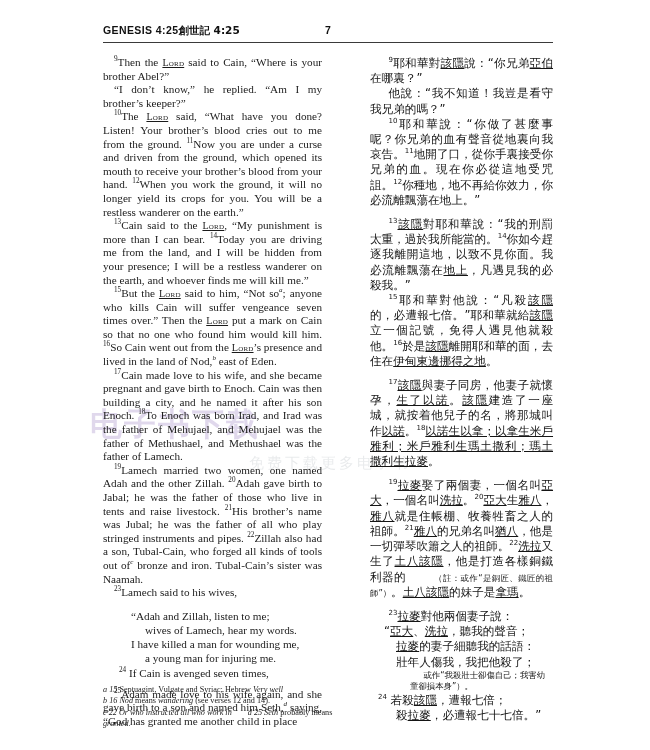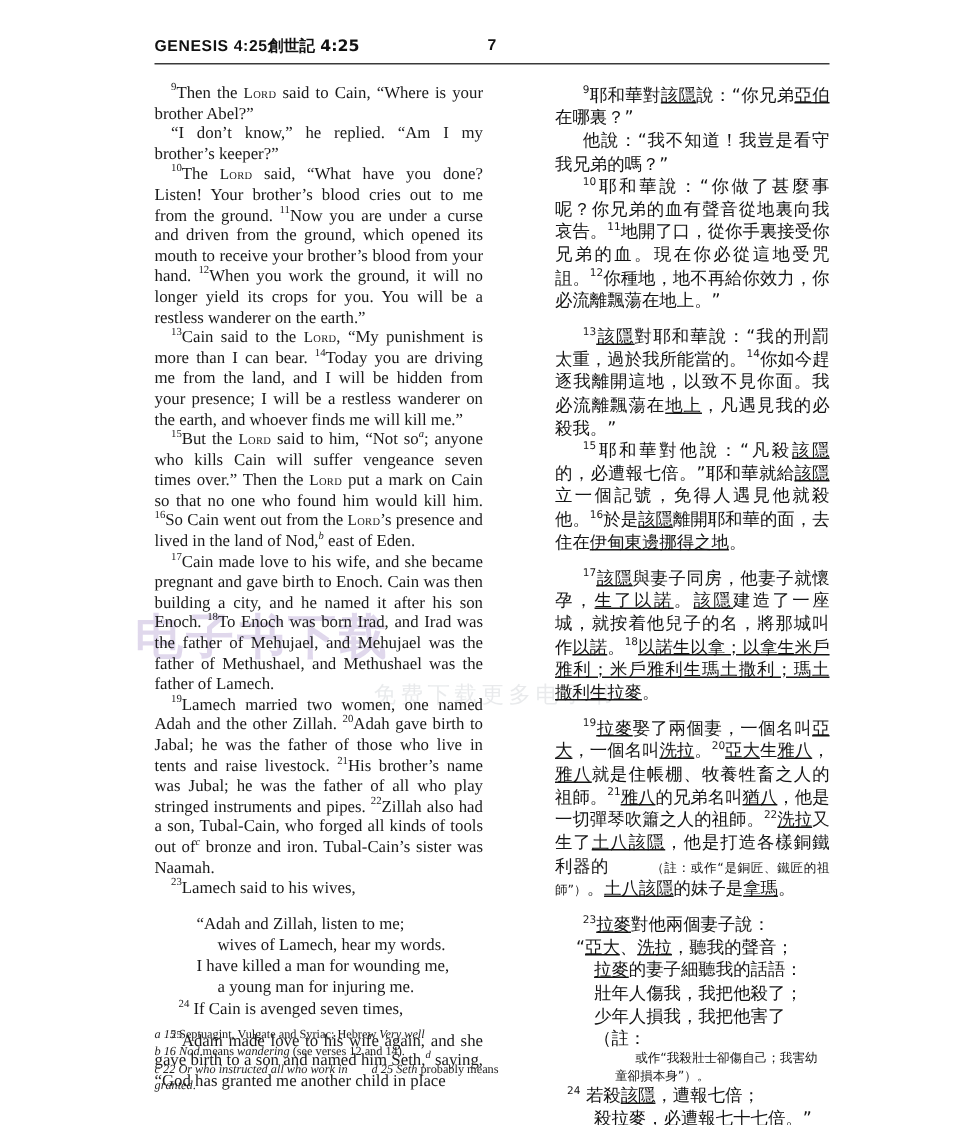--- a/index.html
+++ b/index.html
@@ -106,20 +106,21 @@
     font-size: 7px;
     vertical-align: super;
     line-height: 0;
     font-style: italic;
   }
 
   .smallcap {
     font-variant: small-caps;
     font-size: 10.2px;
     letter-spacing: 0.2px;
+    text-decoration: underline;
   }
 
   
   .poetry-en {
     margin-top: 9px;
     margin-bottom: 8px;
   }
   .poetry-en .ln {
     text-indent: 0;
     padding-left: 28px;
@@ -261,21 +262,20 @@
     <p class="gap"><sup class="vn">17</sup><u class="nm">該隱</u>與妻子同房，他妻子就懷孕，<u class="nm">生了以諾</u>。<u class="nm">該隱</u>建造了一座城，就按着他兒子的名，將那城叫作<u class="nm">以諾</u>。<sup class="vn">18</sup><u class="nm">以諾生以拿；以拿生米戶雅利；米戶雅利生瑪土撒利；瑪土撒利生拉麥</u>。</p>
 
     <p class="gap"><sup class="vn">19</sup><u class="nm">拉麥</u>娶了兩個妻，一個名叫<u class="nm">亞大</u>，一個名叫<u class="nm">洗拉</u>。<sup class="vn">20</sup><u class="nm">亞大</u>生<u class="nm">雅八</u>，<u class="nm">雅八</u>就是住帳棚、牧養牲畜之人的祖師。<sup class="vn">21</sup><u class="nm">雅八</u>的兄弟名叫<u class="nm">猶八</u>，他是一切彈琴吹簫之人的祖師。<sup class="vn">22</sup><u class="nm">洗拉</u>又生了<u class="nm">土八該隱</u>，他是打造各樣銅鐵利器的<span class="zh-note">（註：或作“是銅匠、鐵匠的祖師”）</span>。<u class="nm">土八該隱</u>的妹子是<u class="nm">拿瑪</u>。</p>
 
     <p class="gap"><sup class="vn">23</sup><u class="nm">拉麥</u>對他兩個妻子說：</p>
 
     <div class="poetry-zh">
       <p class="ln">“<u class="nm">亞大</u>、<u class="nm">洗拉</u>，聽我的聲音；</p>
       <p class="ln ind"><u class="nm">拉麥</u>的妻子細聽我的話語：</p>
       <p class="ln ind">壯年人傷我，我把他殺了；</p>
-      <p class="ln ind">少年人損我，我把他害了（註：</p>
       <p class="zh-note-blk">或作“我殺壯士卻傷自己；我害幼童卻損本身”）。</p>
       <p class="ln vs"><sup class="vn">24</sup> 若殺<u class="nm">該隱</u>，遭報七倍；</p>
       <p class="ln ind">殺<u class="nm">拉麥</u>，必遭報七十七倍。”</p>
     </div>
 
   </div>
 
   <div class="footnotes">
     <p class="fnline"><span class="fnmark">a 15</span> <span>Septuagint, Vulgate and Syriac; Hebrew </span><em>Very well</em></p>
     <p class="fnline"><span class="fnmark">b 16</span> <em>Nod</em> means <em>wandering</em> (see verses 12 and 14).</p>

